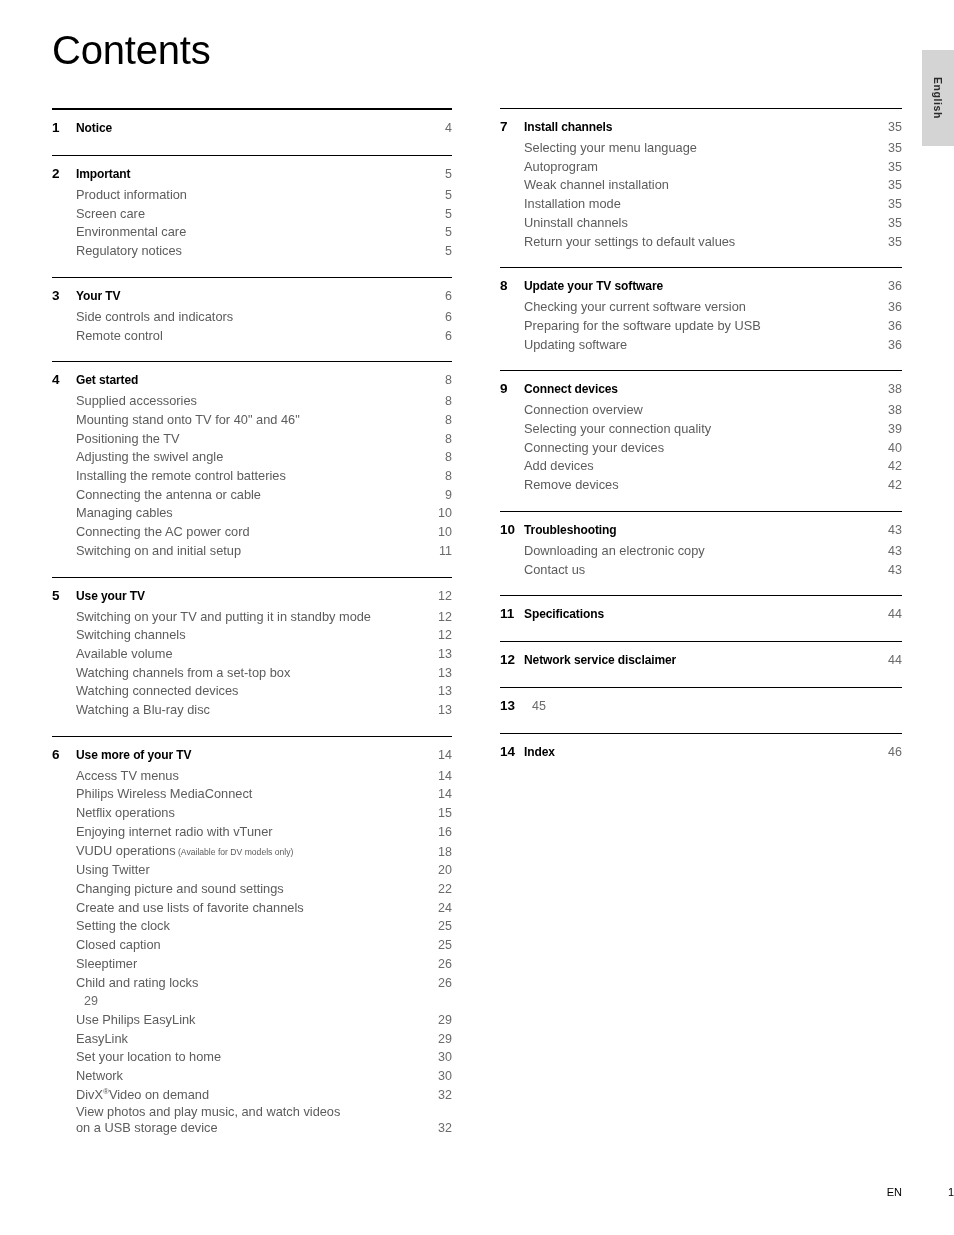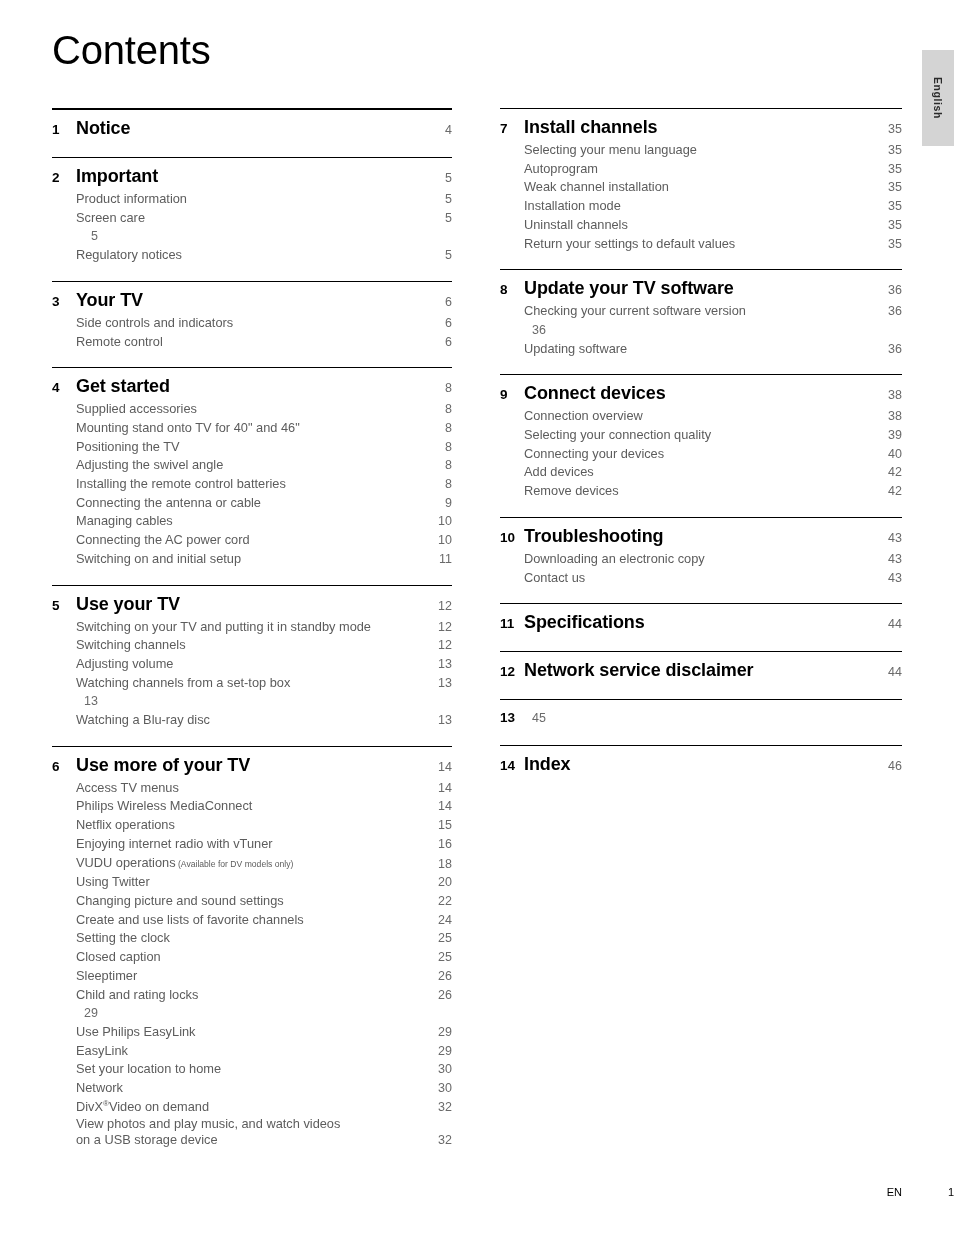--- a/index.html
+++ b/index.html
@@ -99,21 +99,21 @@
     flex: 0 0 auto;
     text-align: right;
     min-width: 22px;
     font-size: 12.5px;
     color: #6a6a6a;
   }
 
   
   .row.heading { line-height: 22px; margin-bottom: 1px; }
   .row.heading .label {
-    font-size: 18px;
+    font-size: 12px;
     font-weight: bold;
     color: #000000;
     letter-spacing: -0.1px;
   }
   .row.heading .page {
     font-size: 12.5px;
     color: #6a6a6a;
     font-weight: normal;
   }
 
@@ -199,20 +199,21 @@
           <span class="label">Product information</span>
           <span class="page">5</span>
         </div>
         <div class="row item">
           <span class="num">0</span>
           <span class="label">Screen care</span>
           <span class="page">5</span>
         </div>
         <div class="row item">
           <span class="num">0</span>
+          <span class="label">Environmental care</span>
           <span class="page">5</span>
         </div>
         <div class="row item">
           <span class="num">0</span>
           <span class="label">Regulatory notices</span>
           <span class="page">5</span>
         </div>
       </div>
       <div class="section">
         <div class="rule"></div>
@@ -297,30 +298,31 @@
           <span class="label">Switching on your TV and putting it in standby mode</span>
           <span class="page">12</span>
         </div>
         <div class="row item">
           <span class="num">0</span>
           <span class="label">Switching channels</span>
           <span class="page">12</span>
         </div>
         <div class="row item">
           <span class="num">0</span>
-          <span class="label">Adjusting volume</span>
+          <span class="label">Available volume</span>
           <span class="page">13</span>
         </div>
         <div class="row item">
           <span class="num">0</span>
           <span class="label">Watching channels from a set-top box</span>
           <span class="page">13</span>
         </div>
         <div class="row item">
           <span class="num">0</span>
+          <span class="label">Watching connected devices</span>
           <span class="page">13</span>
         </div>
         <div class="row item">
           <span class="num">0</span>
           <span class="label">Watching a Blu-ray disc</span>
           <span class="page">13</span>
         </div>
       </div>
       <div class="section">
         <div class="rule"></div>
@@ -471,20 +473,21 @@
           <span class="label">Update your TV software</span>
           <span class="page">36</span>
         </div>
         <div class="row item">
           <span class="num">0</span>
           <span class="label">Checking your current software version</span>
           <span class="page">36</span>
         </div>
         <div class="row item">
           <span class="num">0</span>
+          <span class="label">Preparing for the software update by USB</span>
           <span class="page">36</span>
         </div>
         <div class="row item">
           <span class="num">0</span>
           <span class="label">Updating software</span>
           <span class="page">36</span>
         </div>
       </div>
       <div class="section">
         <div class="rule"></div>

